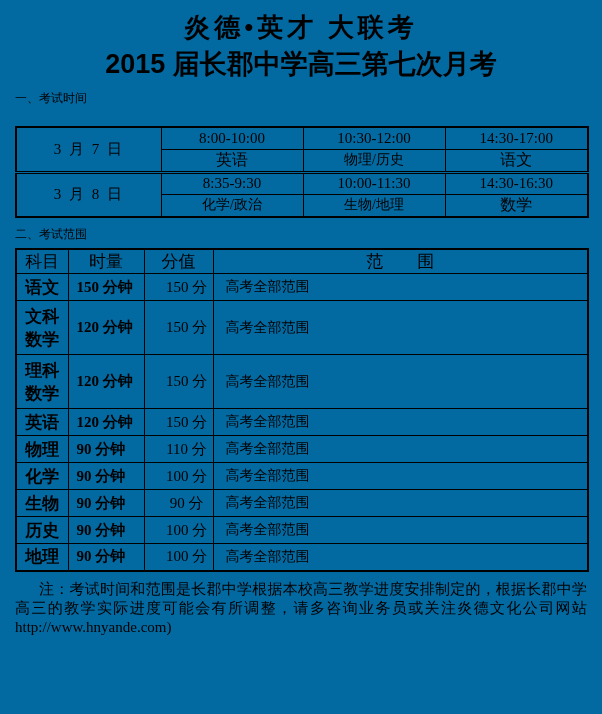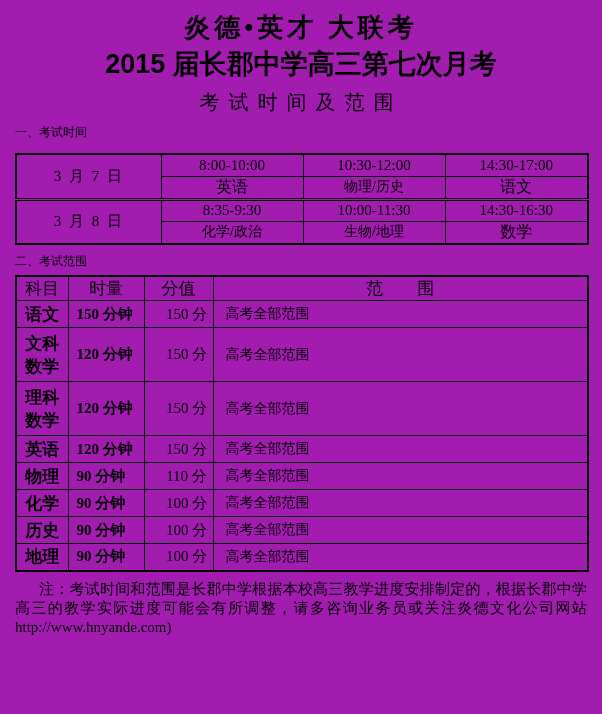--- a/index.html
+++ b/index.html
@@ -1,20 +1,20 @@
 <!DOCTYPE html>
 <html><head>
 <meta charset="utf-8">
 <style>
   * { margin: 0; padding: 0; box-sizing: border-box; }
   html, body { background: #fff; }
   body { width: 602px; height: 714px; overflow: hidden; color: #000; }
   .page {
     width: 602px; height: 714px;
-    background: #a21caf;
+    background: #0369a1;
     padding: 12px 15px 0 15px;
     font-family: "Liberation Serif", "DejaVu Serif", serif;
   }
 
   
   .doc-header { text-align: center; }
   .brand {
     font-size: 26px; line-height: 32px; letter-spacing: 4px;
     font-weight: bold;
     font-family: "Liberation Serif", "DejaVu Serif", serif;
@@ -41,21 +41,21 @@
     margin-top: 5px;
   }
 
   
   table { border-collapse: collapse; table-layout: fixed; width: 572px; }
   table, td, th { border: 1px solid #000; }
   table { border-width: 2px; }
   td, th { overflow: hidden; }
 
   
-  .schedule { margin-top: 10px; }
+  .schedule { margin-top: 17px; }
   .schedule td { height: 22px; text-align: center; vertical-align: middle; }
   .schedule .date-cell {
     font-size: 15px; letter-spacing: 2px;
     font-family: "Liberation Serif", "DejaVu Serif", serif;
   }
   .schedule .time-cell { font-size: 15px; }
   .schedule .subject-cell {
     font-size: 16px;
     font-family: "Liberation Serif", "DejaVu Serif", serif;
   }
@@ -91,21 +91,20 @@
   .footnote .url { font-family: "Liberation Serif", "DejaVu Serif", serif; }
 </style>
 </head>
 <body>
 
 <div class="page">
 
   <div class="doc-header">
     <div class="brand">炎德•英才 大联考</div>
     <div class="title">2015 届长郡中学高三第七次月考</div>
-    <div class="subtitle">考试时间及范围</div>
   </div>
 
   <div class="section-label">一、考试时间</div>
 
   <table class="schedule">
     <colgroup>
       <col style="width:145px">
         <col style="width:142px">
         <col style="width:142px">
         <col style="width:143px">
@@ -184,20 +183,26 @@
         <td class="score-cell">110 分</td>
         <td class="range-cell">高考全部范围</td>
       </tr>
       <tr>
         <td class="subject-cell">化学</td>
         <td class="duration-cell">90 分钟</td>
         <td class="score-cell">100 分</td>
         <td class="range-cell">高考全部范围</td>
       </tr>
       <tr>
+        <td class="subject-cell">生物</td>
+        <td class="duration-cell">90 分钟</td>
+        <td class="score-cell">90 分</td>
+        <td class="range-cell">高考全部范围</td>
+      </tr>
+      <tr>
         <td class="subject-cell">历史</td>
         <td class="duration-cell">90 分钟</td>
         <td class="score-cell">100 分</td>
         <td class="range-cell">高考全部范围</td>
       </tr>
       <tr>
         <td class="subject-cell">地理</td>
         <td class="duration-cell">90 分钟</td>
         <td class="score-cell">100 分</td>
         <td class="range-cell">高考全部范围</td>

